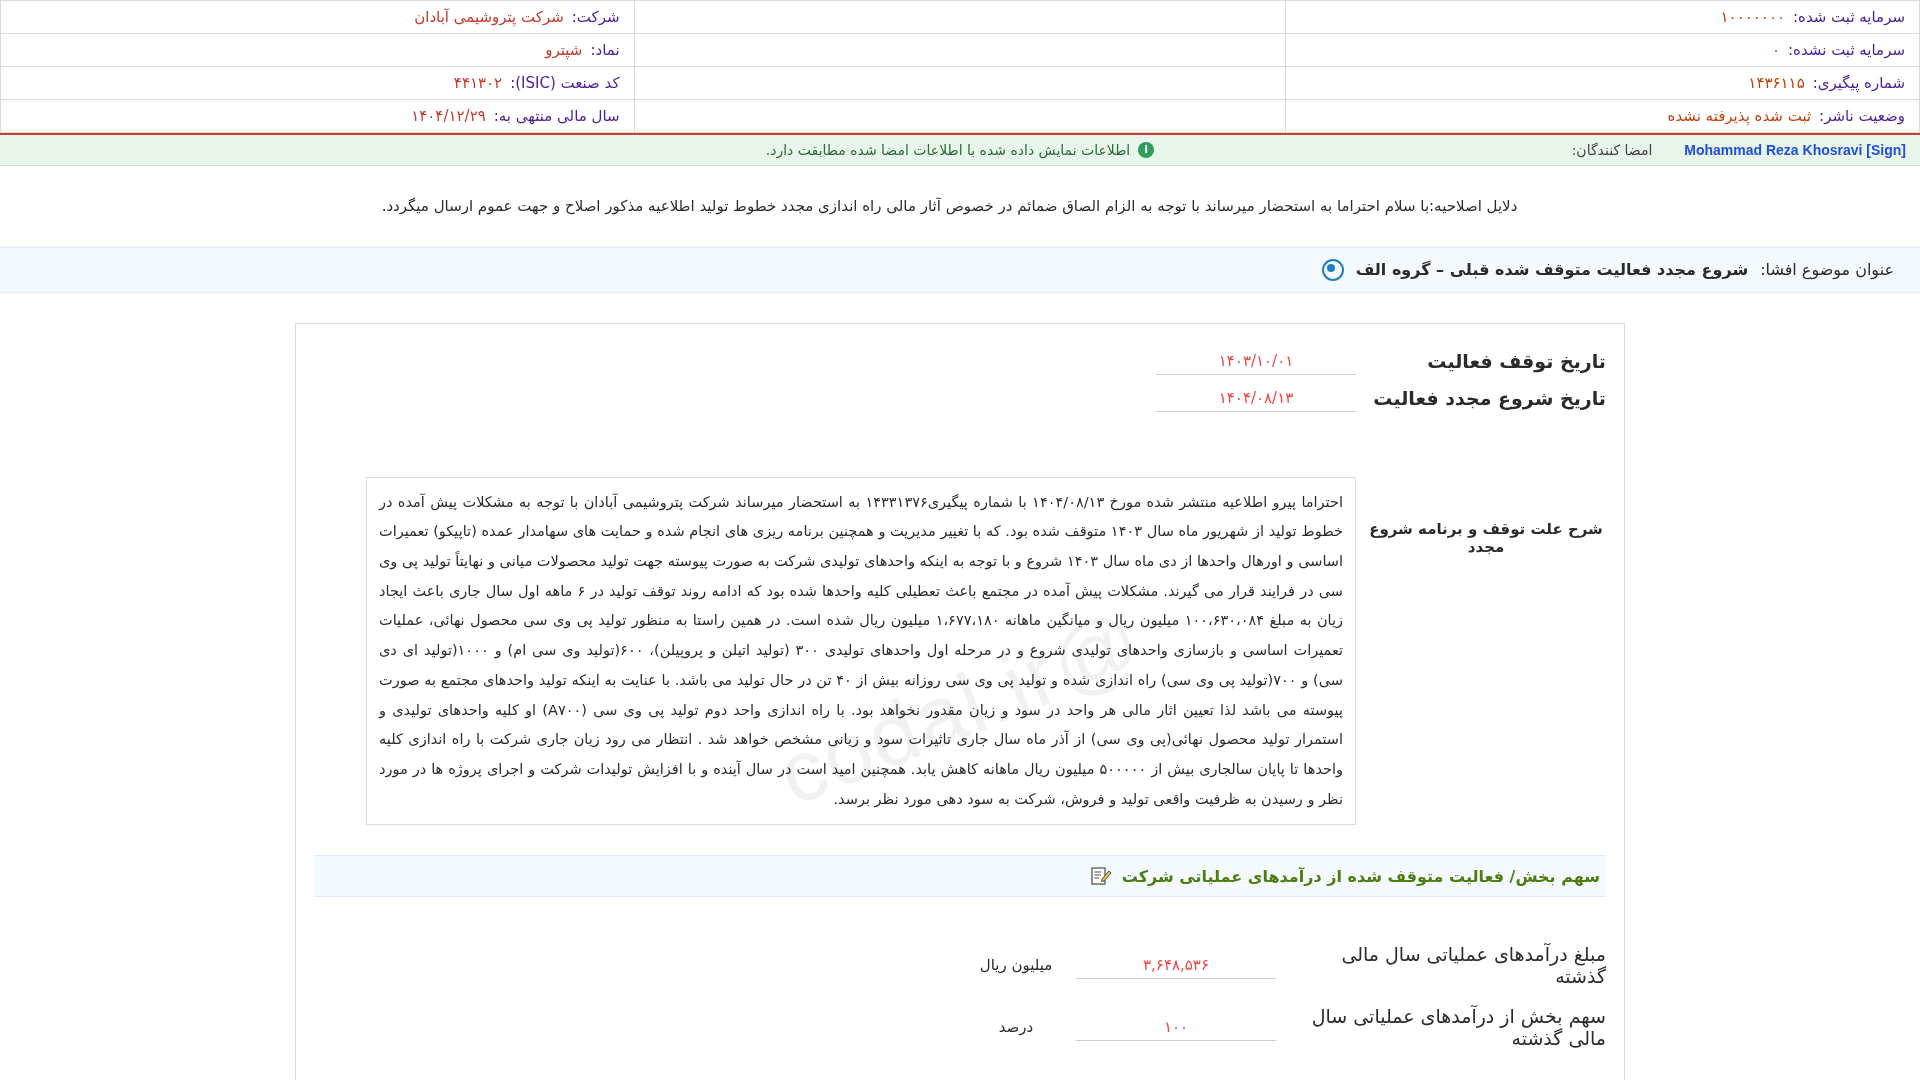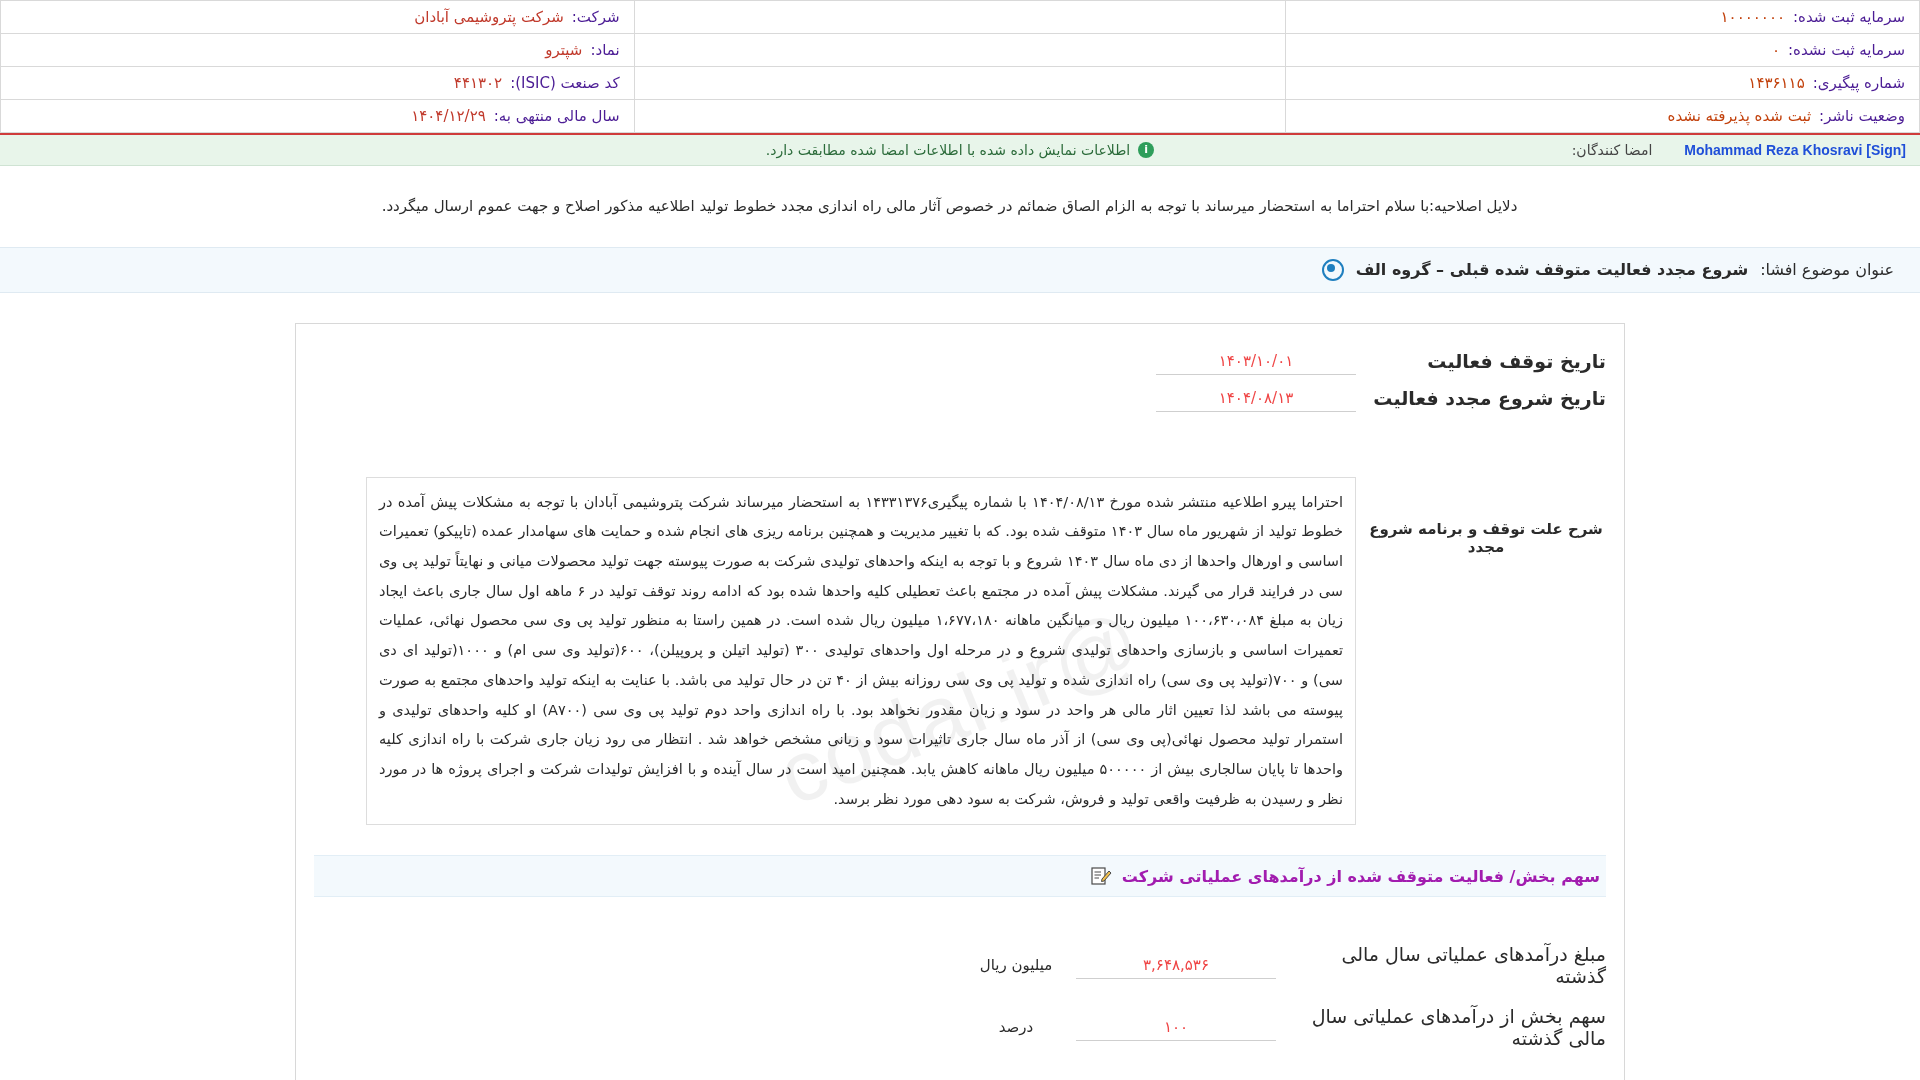--- a/index.html
+++ b/index.html
@@ -241,21 +241,21 @@
     align-items: center;
     justify-content: flex-start;
     padding-right: 6px;
     gap: 10px;
     position: relative;
     z-index: 2;
   }
   .section-bar .sec-title {
     font-size: 16px;
     font-weight: bold;
-    color: #a21caf;
+    color: #4d7c0f;
   }
   .edit-icon {
     width: 22px; height: 22px;
     position: relative;
     flex: 0 0 auto;
     order: 3;
   }
   .edit-icon svg { display: block; }
 
   .metrics { margin-top: 46px; }

